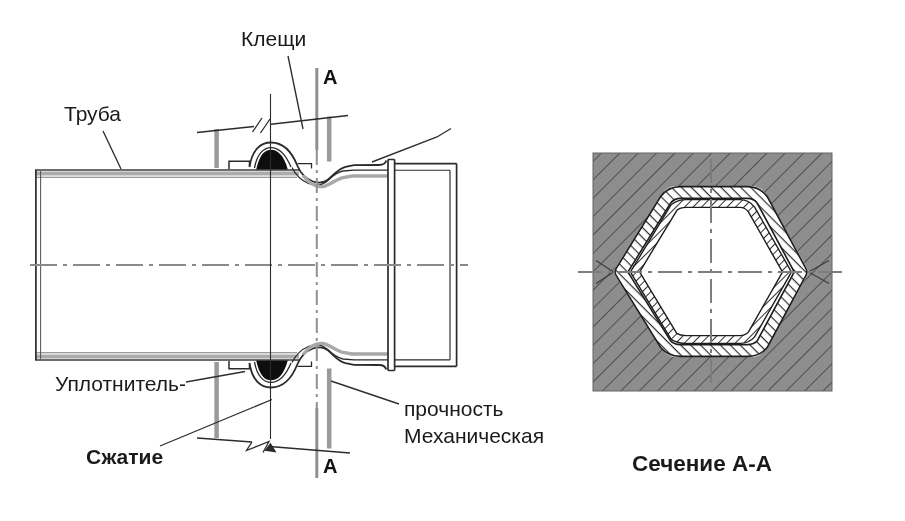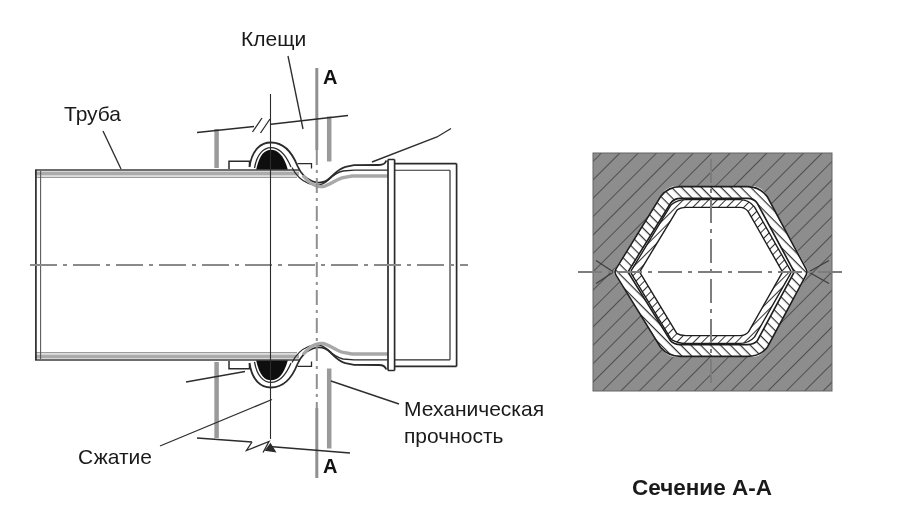--- a/index.html
+++ b/index.html
@@ -5,28 +5,28 @@
   html,body{margin:0;padding:0;background:#ffffff;}
   #stage{
     position:relative;width:905px;height:521px;background:#ffffff;overflow:hidden;
     font-family:"Liberation Sans",sans-serif;
   }
   #drawing{position:absolute;left:0;top:0;}
   .label{
     position:absolute;color:#1a1a1a;font-size:21px;line-height:25px;white-space:nowrap;
     font-family:"Liberation Sans",sans-serif;
   }
-  .label.bold{font-weight:bold;margin-top:24px;}
+  .label.bold{font-weight:bold;}
   .marker{position:absolute;color:#111;font-size:20px;font-weight:bold;}
   #label-seal{left:36px;top:370px;width:150px;text-align:right;line-height:27px;}
   #label-mech{left:404px;top:395px;line-height:27px;}
   #label-kleschi{left:241px;top:26px;}
   #label-truba{left:64px;top:101px;}
   #label-press{left:450px;top:110px;}
-  #label-szhatie{left:78px;top:444px;}
+  #label-szhatie{left:86px;top:444px;font-weight:bold;}
   #label-caption{left:632px;top:451px;font-size:22.5px;}
   #marker-top{left:323px;top:66px;}
   #marker-bottom{left:323px;top:455px;}
 </style>
 </head>
 <body>
 
 <div id="stage">
 
   <svg id="drawing" width="905" height="521" viewBox="0 0 905 521">
@@ -142,26 +142,27 @@
   </svg>
 
   <div class="label" id="label-kleschi">Клещи</div>
 
   <div class="marker" id="marker-top">А</div>
 
   <div class="label" id="label-truba">Труба</div>
 
 
   <div class="label" id="label-seal">
+    <div>Уплотнитель-</div>
   </div>
 
   <div class="label" id="label-szhatie">Сжатие</div>
 
   <div class="label" id="label-mech">
+    <div>прочность</div>
     <div>Механическая</div>
-    <div>прочность</div>
   </div>
 
   <div class="marker" id="marker-bottom">А</div>
 
   <div class="label bold" id="label-caption">Сечение А-А</div>
 
 </div>
 
 </body></html>

